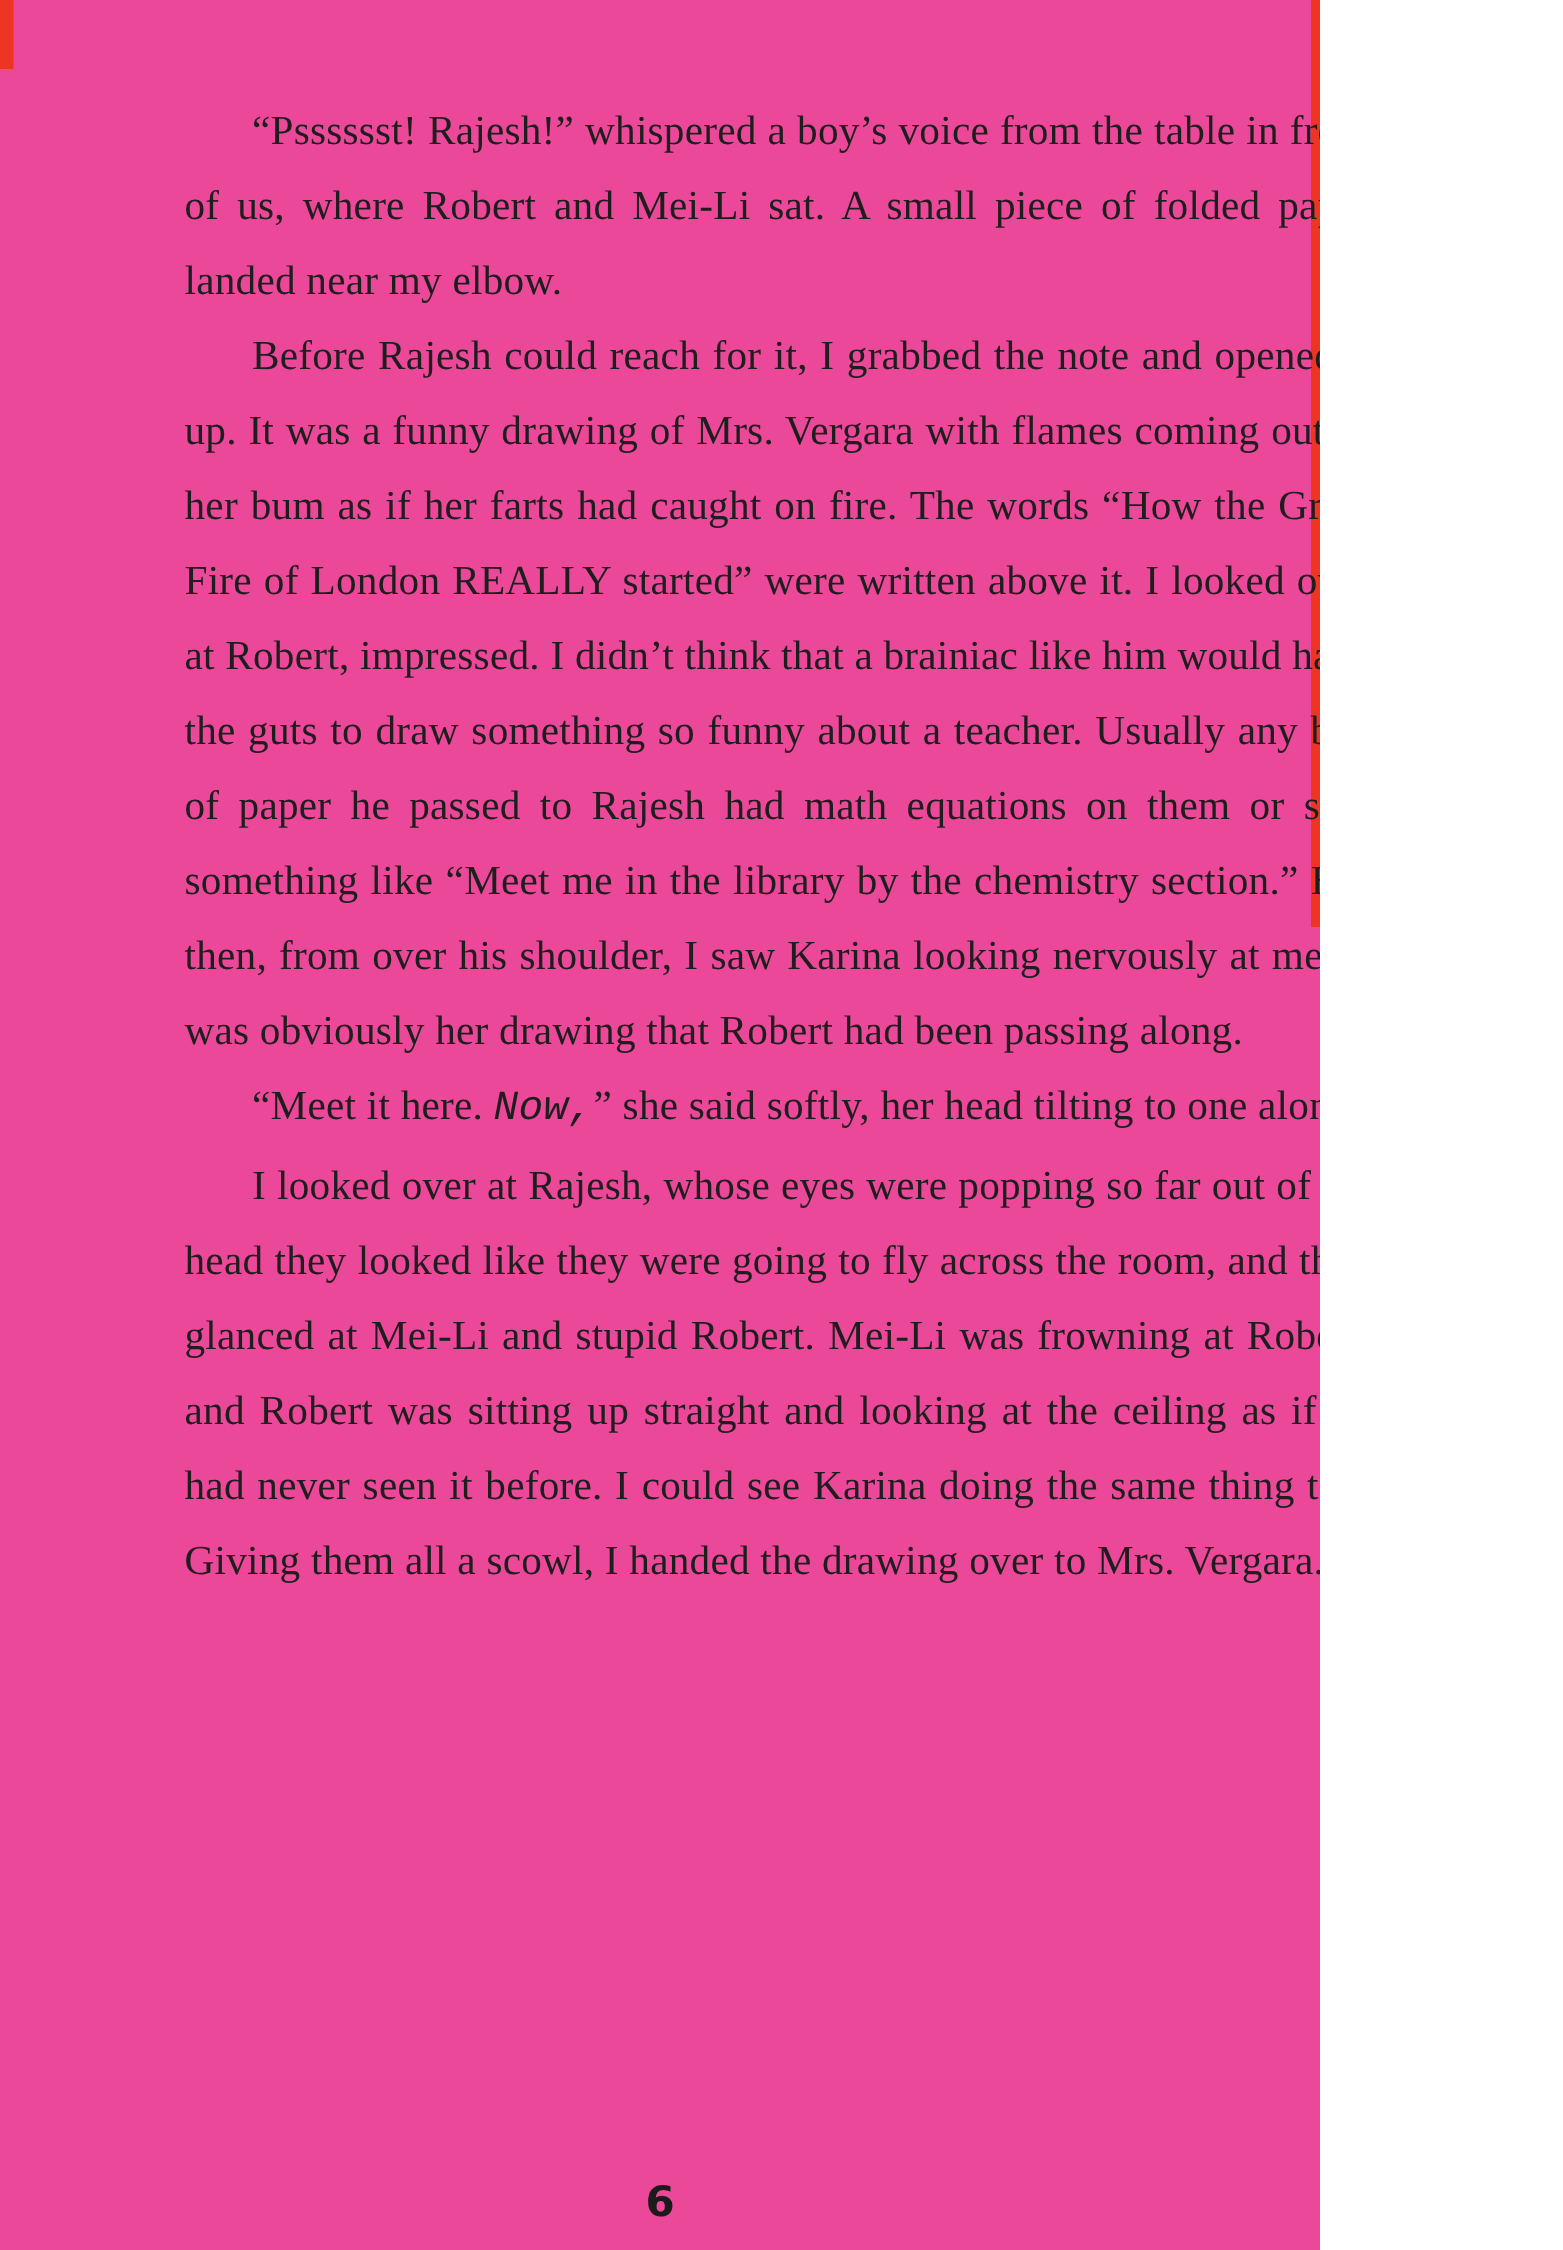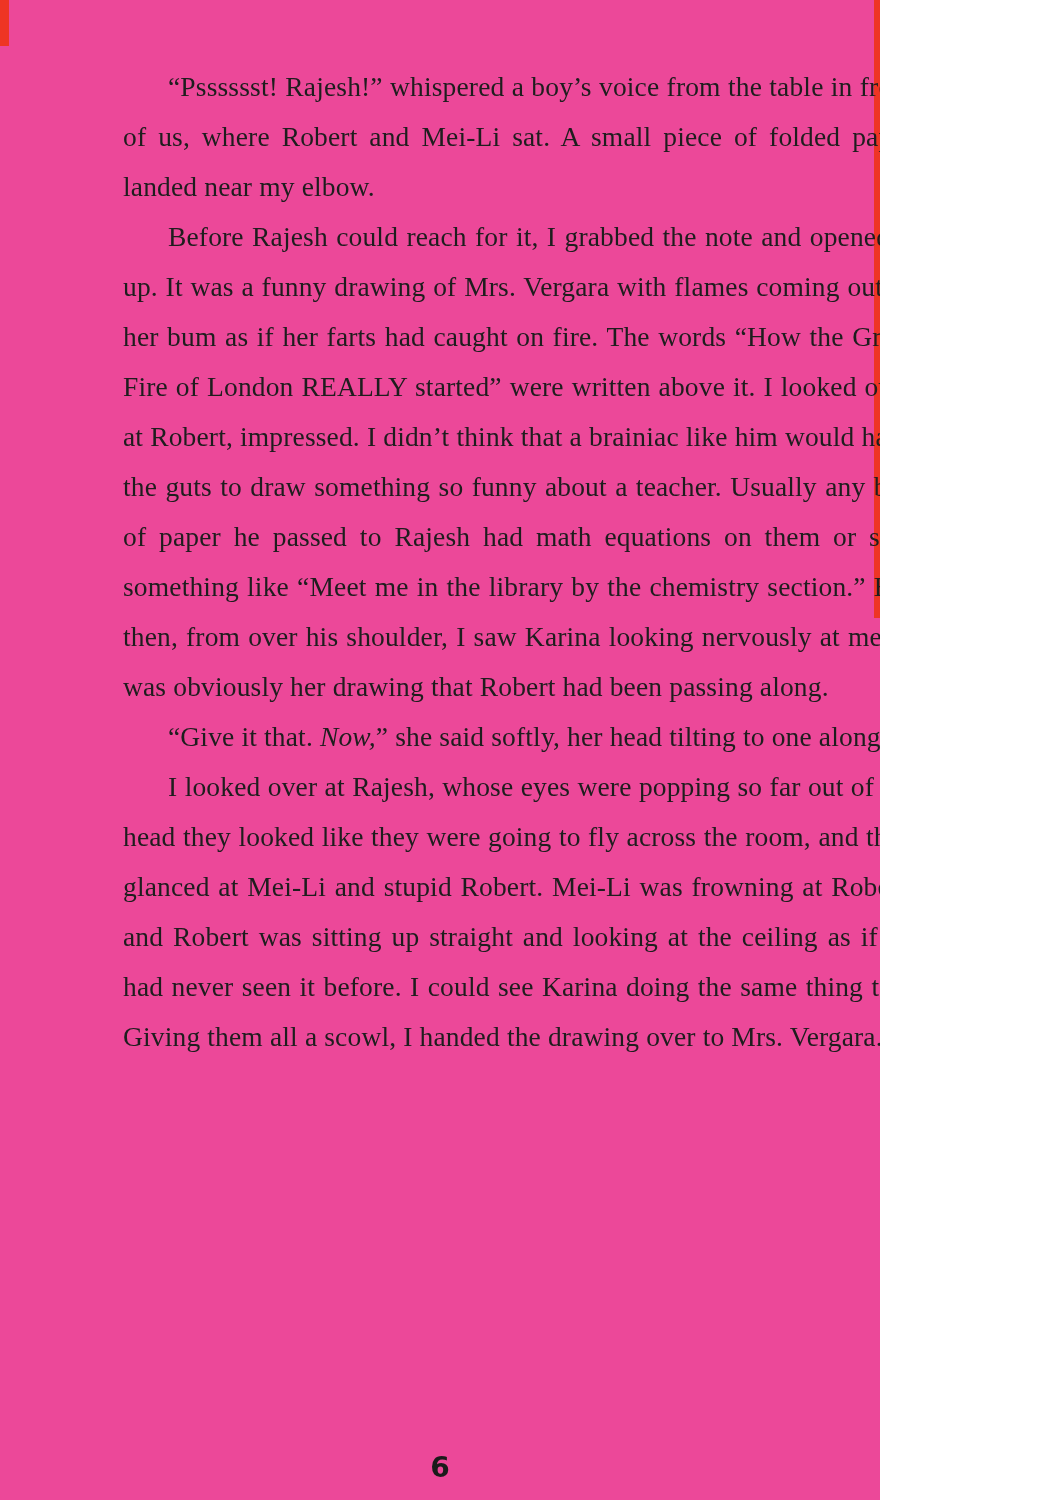--- a/index.html
+++ b/index.html
@@ -31,20 +31,21 @@
     line-height: 50px;
     text-align: justify;
     letter-spacing: 0.15px;
   }
   .text-block p {
     margin: 0;
     text-indent: 45px;
   }
   .text-block p span.italic {
     font-style: italic;
+    font-family: Liberation Mono, monospace;
   }
   .page-number {
     position: absolute;
     left: 0;
     right: 0;
     bottom: 16px;
     text-align: center;
     font-family: "DejaVu Sans", sans-serif;
     font-weight: bold;
     font-size: 28px;
@@ -70,18 +71,18 @@
 </head>
 <body>
 
 <div class="page">
   <div class="edge-mark edge-left"></div>
   <div class="edge-mark edge-right"></div>
 
   <div class="text-block">
       <p><span>“Psssssst! Rajesh!” whispered a boy’s voice from the table in front of us, where Robert and Mei-Li sat. A small piece of folded paper landed near my elbow.</span></p>
       <p><span>Before Rajesh could reach for it, I grabbed the note and opened it up. It was a funny drawing of Mrs. Vergara with flames coming out of her bum as if her farts had caught on fire. The words “How the Great Fire of London REALLY started” were written above it. I looked over at Robert, impressed. I didn’t think that a brainiac like him would have the guts to draw something so funny about a teacher. Usually any bits of paper he passed to Rajesh had math equations on them or said something like “Meet me in the library by the chemistry section.” But then, from over his shoulder, I saw Karina looking nervously at me. It was obviously her drawing that Robert had been passing along.</span></p>
-      <p><span>“Give it that. </span><span class="italic">Now,</span><span>” she said softly, her head tilting to one along.</span></p>
+      <p><span>“Meet it here. </span><span class="italic">Now,</span><span>” she said softly, her head tilting to one along.</span></p>
       <p><span>I looked over at Rajesh, whose eyes were popping so far out of his head they looked like they were going to fly across the room, and then glanced at Mei-Li and stupid Robert. Mei-Li was frowning at Robert, and Robert was sitting up straight and looking at the ceiling as if he had never seen it before. I could see Karina doing the same thing too. Giving them all a scowl, I handed the drawing over to Mrs. Vergara.</span></p>
     </div>
 
   <div class="page-number">6</div>
 </div>
 
 </body></html>

